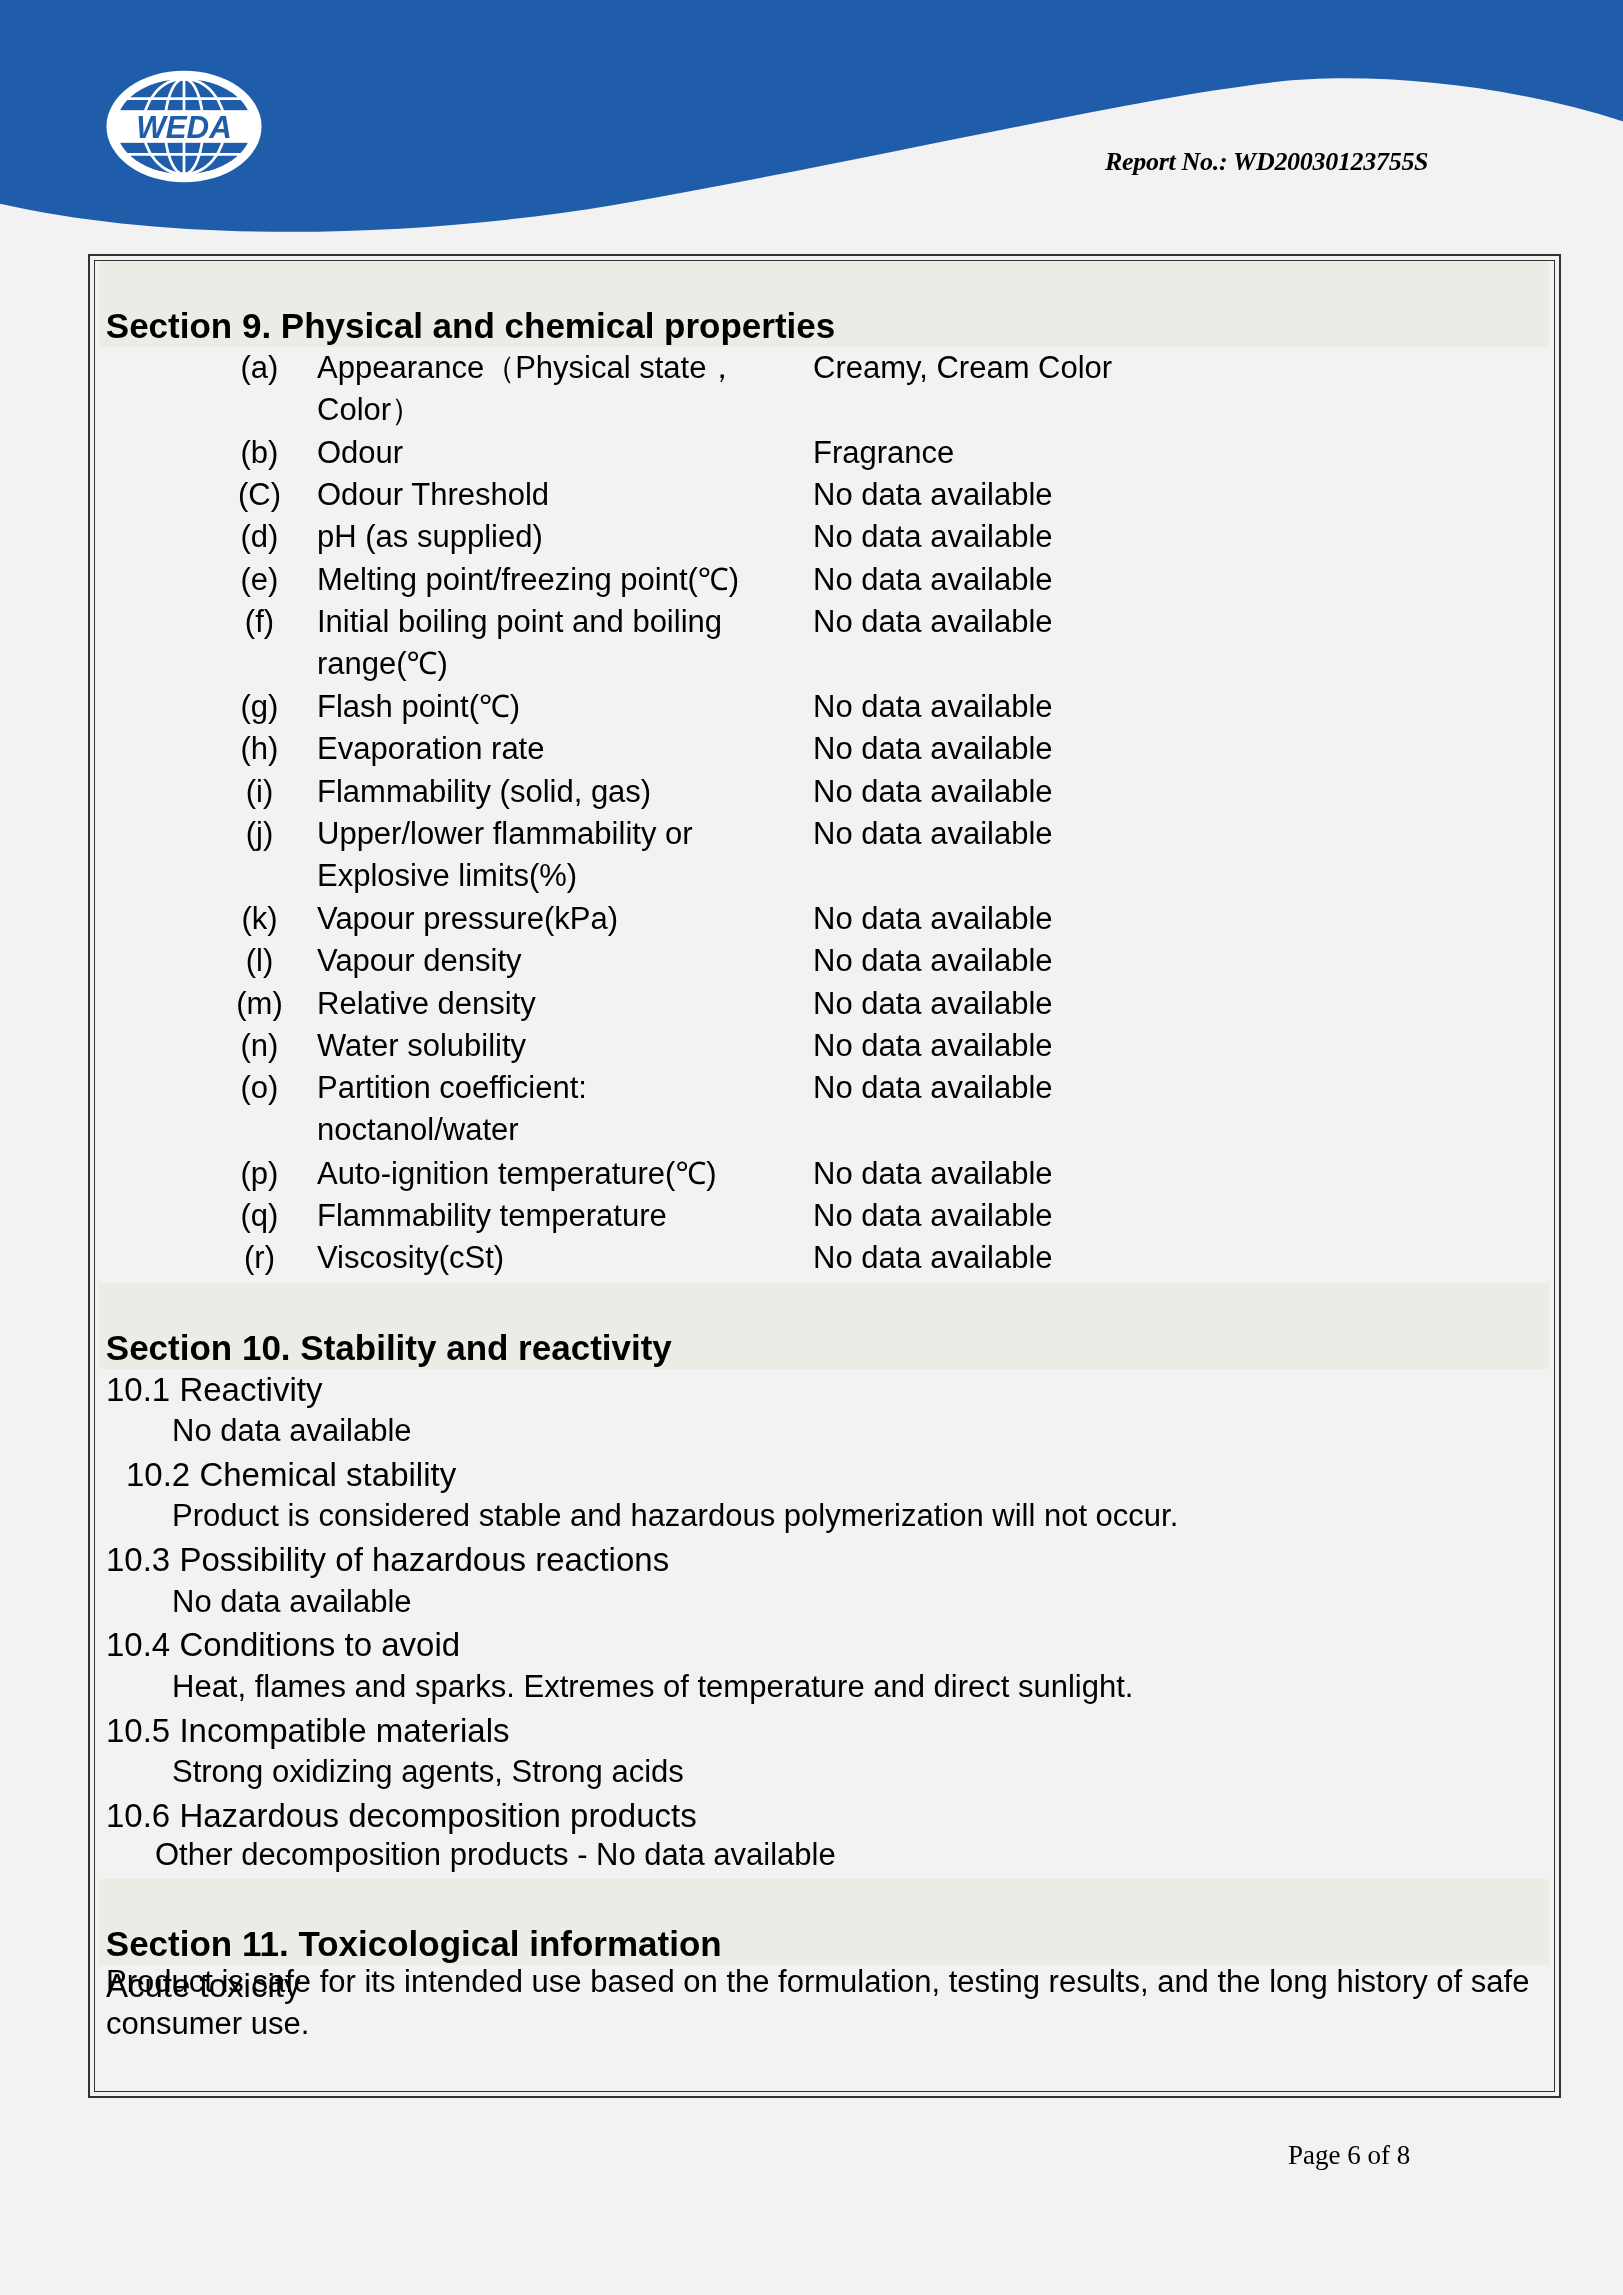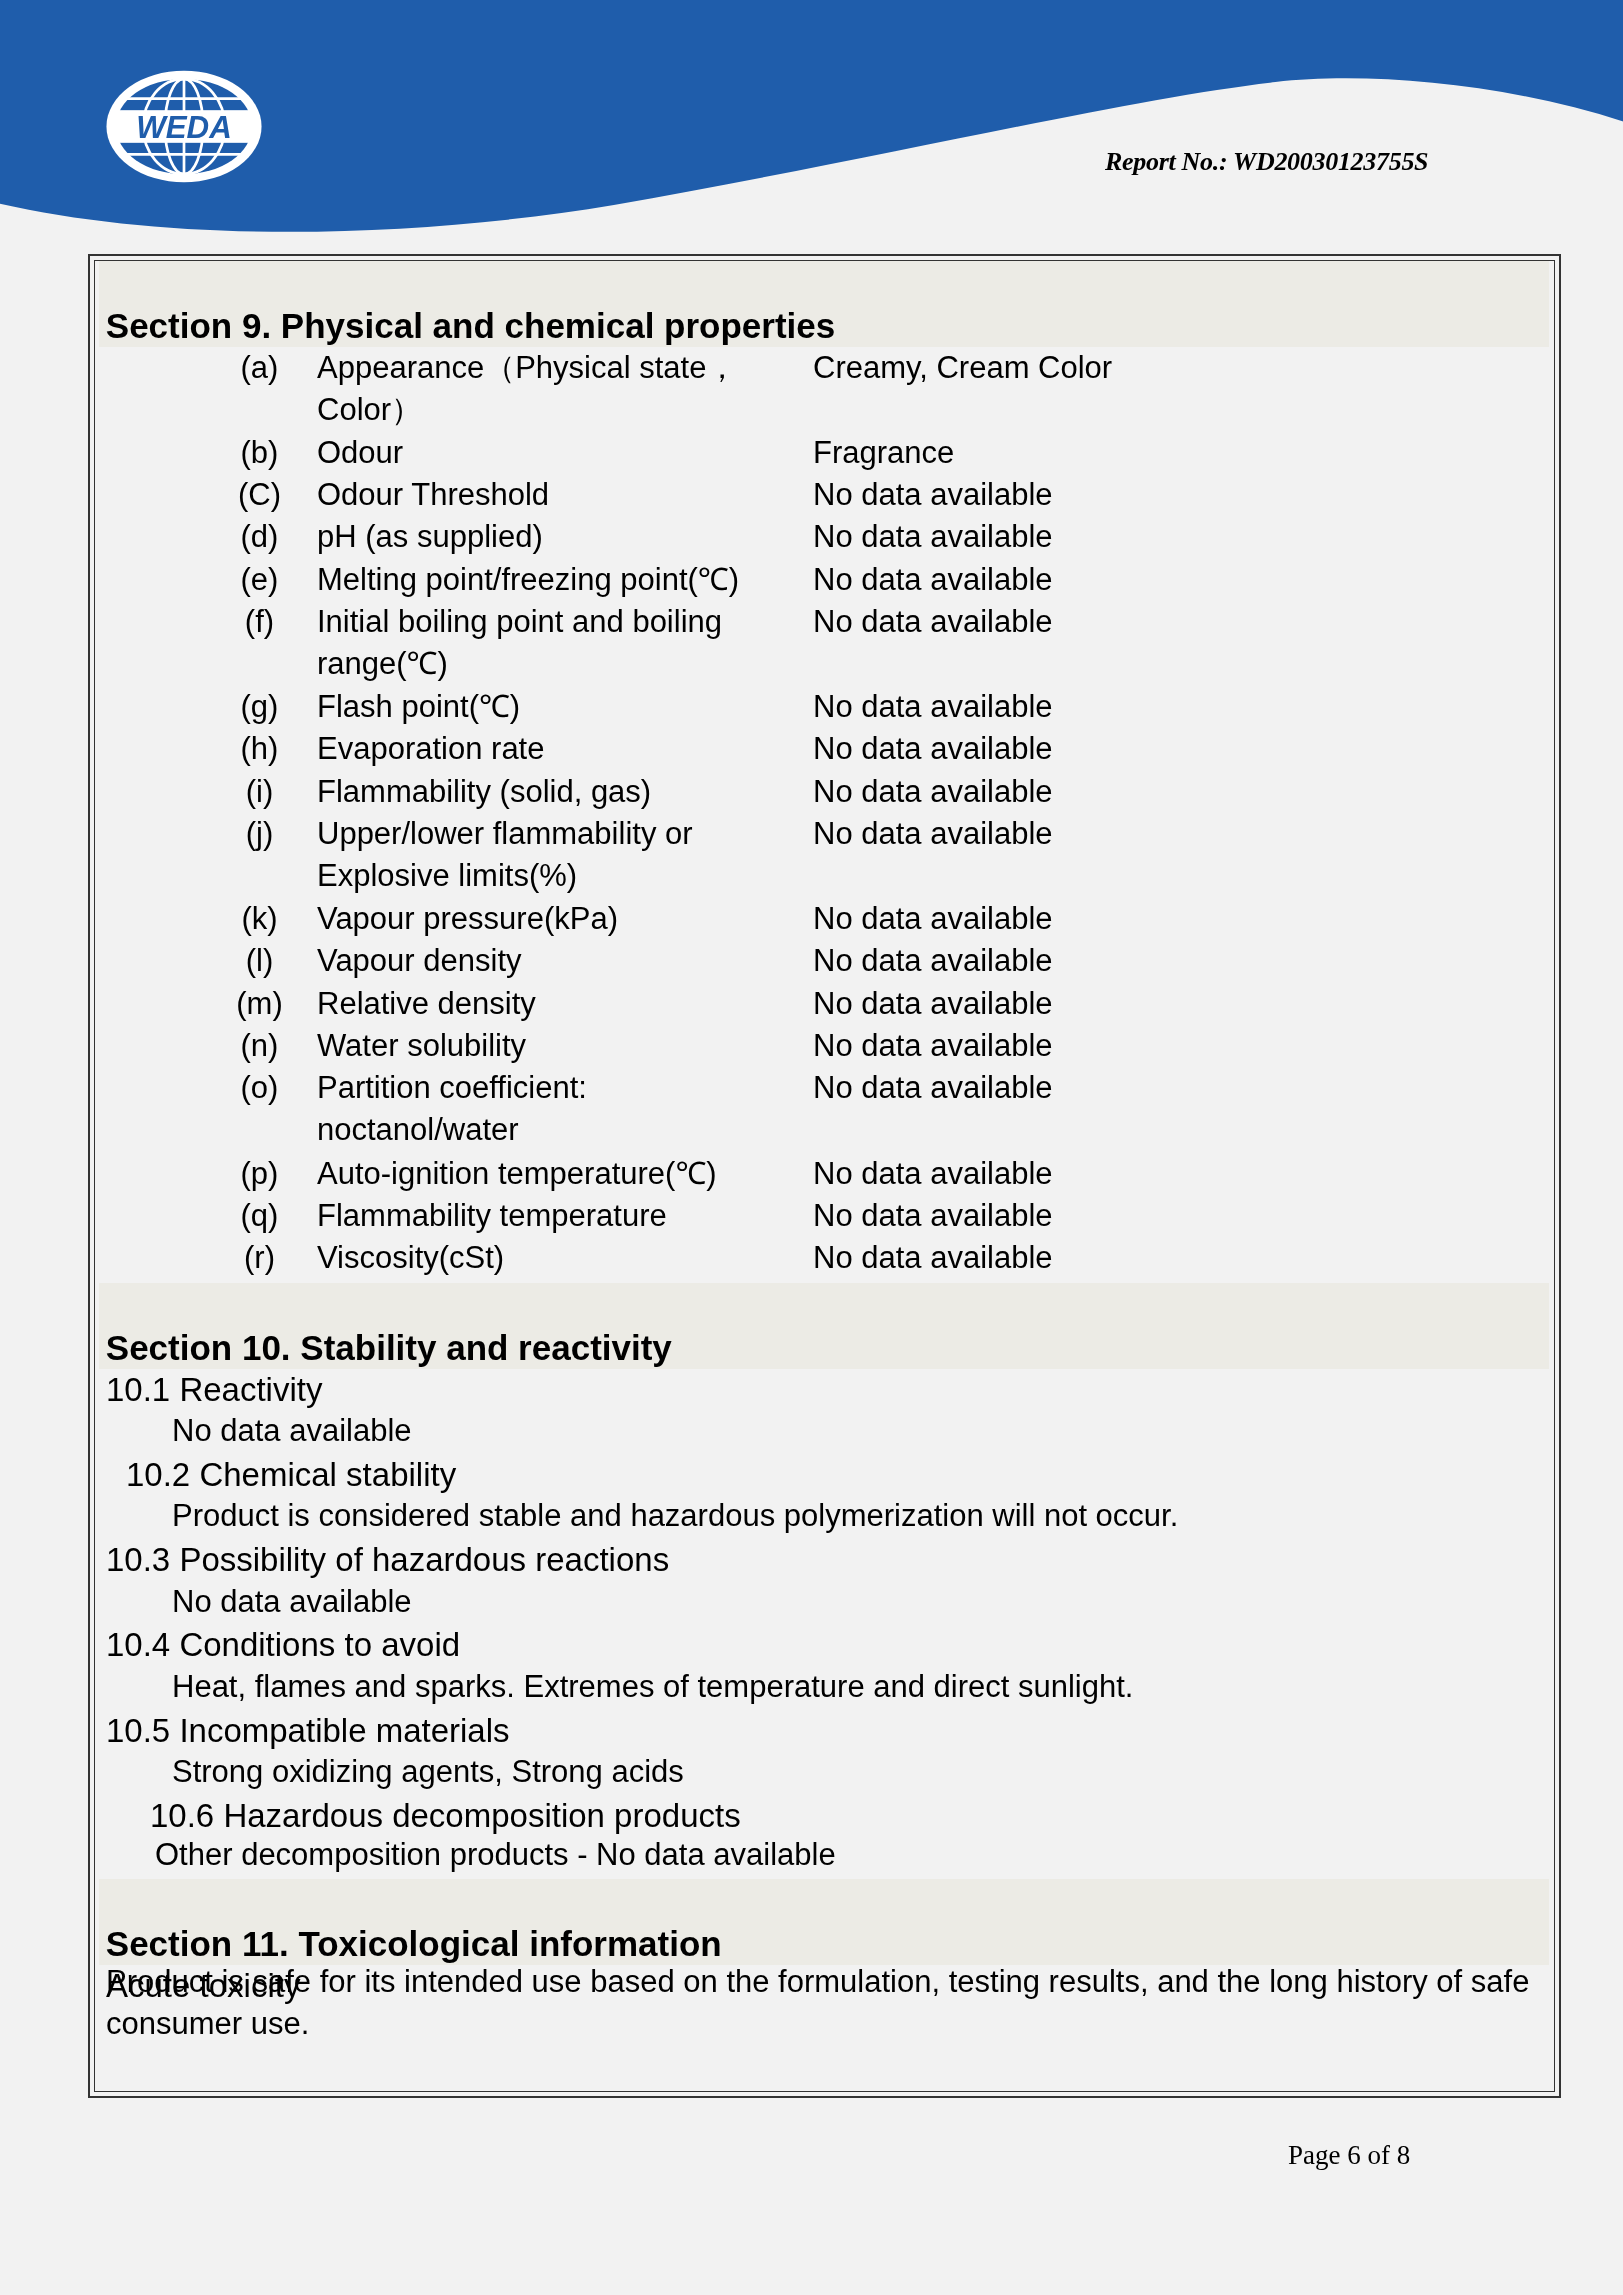--- a/index.html
+++ b/index.html
@@ -168,21 +168,21 @@
 <div class="sub-head" style="top:1371px;">10.1 Reactivity</div>
 <div class="sub-text" style="top:1413px;">No data available</div>
 <div class="sub-head" style="top:1456px;margin-left:20px;">10.2 Chemical stability</div>
 <div class="sub-text" style="top:1498px;">Product is considered stable and hazardous polymerization will not occur.</div>
 <div class="sub-head" style="top:1541px;">10.3 Possibility of hazardous reactions</div>
 <div class="sub-text" style="top:1584px;">No data available</div>
 <div class="sub-head" style="top:1626px;">10.4 Conditions to avoid</div>
 <div class="sub-text" style="top:1669px;">Heat, flames and sparks. Extremes of temperature and direct sunlight.</div>
 <div class="sub-head" style="top:1712px;">10.5 Incompatible materials</div>
 <div class="sub-text" style="top:1754px;">Strong oxidizing agents, Strong acids</div>
-<div class="sub-head" style="top:1797px;margin-left:44px;">10.6 Hazardous decomposition products</div>
+<div class="sub-head" style="top:1797px;">10.6 Hazardous decomposition products</div>
 <div class="sub-text" style="top:1837px; left:155px;">Other decomposition products - No data available</div>
 
 <div class="sh" style="top:1879px;">
   <span>Section 11. Toxicological information</span>
 </div>
 <div class="sub-head" style="top:1967px;">Acute toxicity</div>
 <div class="para" style="top:1961px;">Product is safe for its intended use based on the formulation, testing results, and the long history of safe consumer use.</div>
 
 <div class="page-num">Page 6 of 8</div>
 

